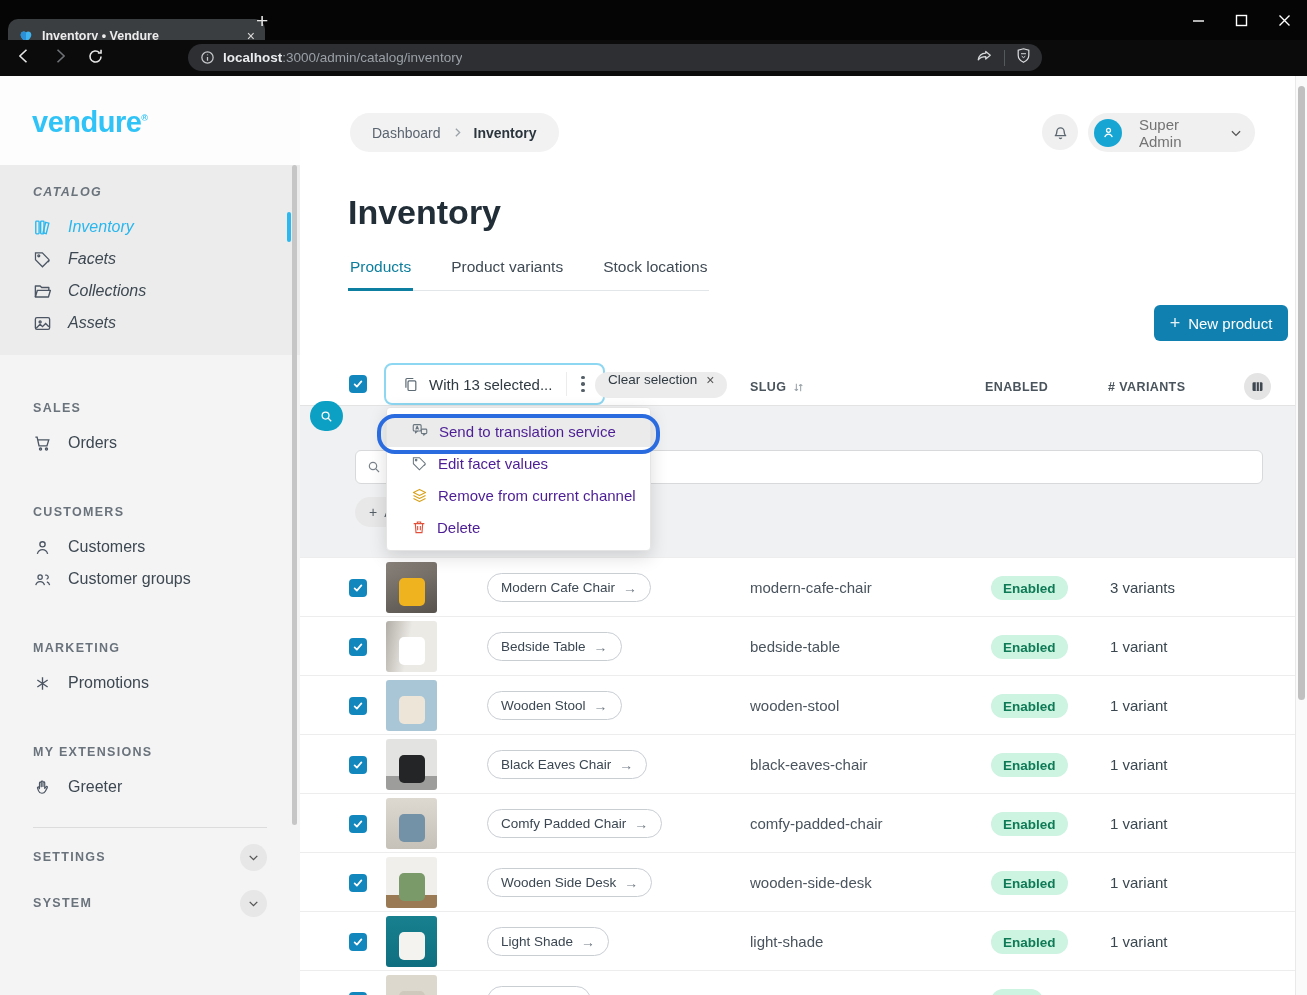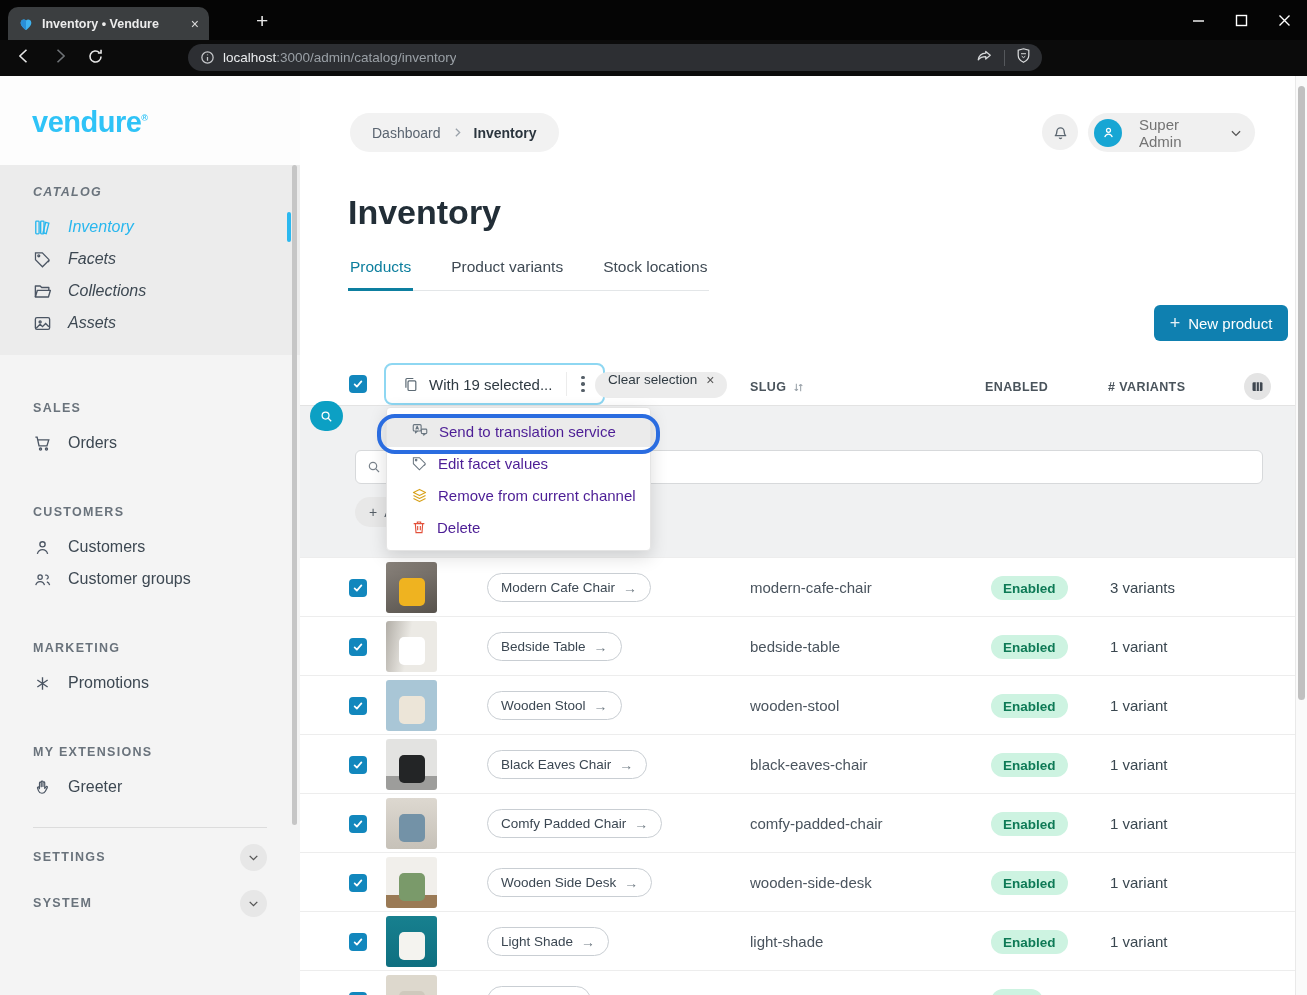--- a/index.html
+++ b/index.html
@@ -1,35 +1,35 @@
 <!DOCTYPE html>
 <html><head>
 <meta charset="utf-8">
 <style>
   * { box-sizing: border-box; margin: 0; padding: 0; }
   body { font-family: "Liberation Sans", sans-serif; background:#444; }
   #screen { position:relative; width:1307px; height:995px; background:#fff; overflow:hidden; }
 
   
   .titlebar { position:absolute; left:0; top:0; width:1307px; height:40px; background:#050505; }
-  .tab { position:absolute; left:8px; top:7px; width:201px; height:33px; background:#3b3e40;
+  .tab { position:absolute; left:8px; top:19px; width:257px; height:33px; background:#3b3e40;
          border-radius:10px 10px 0 0; display:flex; align-items:center; padding:0 10px; gap:8px; }
   .tab-title { color:#ececec; font-size:12.5px; font-weight:700; white-space:nowrap; overflow:hidden; flex:1; }
   .tab-close { color:#dcdcdc; font-size:14px; cursor:pointer; }
   .newtab-btn { position:absolute; left:256px; top:10px; color:#e6e6e6; font-size:21px; line-height:21px; }
   .win-controls { position:absolute; right:10px; top:0; height:40px; display:flex; align-items:center; gap:30px; padding-right:6px; }
   .win-controls svg { display:block; }
 
   .navbar { position:absolute; left:0; top:40px; width:1307px; height:36px; background:#0b0b0b;
             display:flex; align-items:center; }
   .nav-icons { display:flex; align-items:center; gap:16px; padding-left:14px; }
   .urlbar { position:absolute; left:188px; top:4px; width:854px; height:27px; background:#2d2f33;
             border-radius:14px; display:flex; align-items:center; padding:0 12px; gap:8px; }
   .url-text { font-size:13.5px; color:#9aa0a6; white-space:nowrap; overflow:hidden; }
-  .url-text b { color:#eaecee; font-weight:400; }
+  .url-text b { color:#eaecee; font-weight:700; }
   .url-right { position:absolute; right:10px; display:flex; align-items:center; gap:10px; }
   .url-divider { width:1px; height:16px; background:#55585c; }
   .nav-right { position:absolute; right:8px; top:40px; height:36px; display:flex; align-items:center; gap:14px; padding-right:6px; }
   .stripe-avatar { width:25px; height:25px; border-radius:50%;
      background:repeating-linear-gradient(135deg,#f5f5f5 0 4px,#17181a 4px 9px); border:1px solid #666; }
 
   
   .app { position:absolute; left:0; top:76px; width:1307px; height:919px; }
   .sidebar { position:absolute; left:0; top:0; width:300px; height:919px; background:#f4f4f4; overflow:hidden; }
   .logo-block { height:89px; background:#fdfdfd; padding:30px 0 0 32px; }
@@ -386,21 +386,21 @@
           </svg>
       </div>
 
       <div class="bulk-btn">
         <span class="ic">
             <svg width="17" height="17" viewBox="0 0 24 24" fill="none" stroke="#5d6b75" stroke-width="1.7">
               <rect x="8.5" y="7" width="11" height="13.5" rx="1.5"></rect>
               <path d="M5.5 16.5V5A1.5 1.5 0 0 1 7 3.5h9"></path>
             </svg>
           </span>
-        <span class="bulk-label">With 19 selected...</span>
+        <span class="bulk-label">With 13 selected...</span>
         <span class="kebab">
             <i></i>
             <i></i>
             <i></i>
           </span>
       </div>
 
       <div class="clear-pill">
         <span>Clear selection</span>
         <span class="x">×</span>

